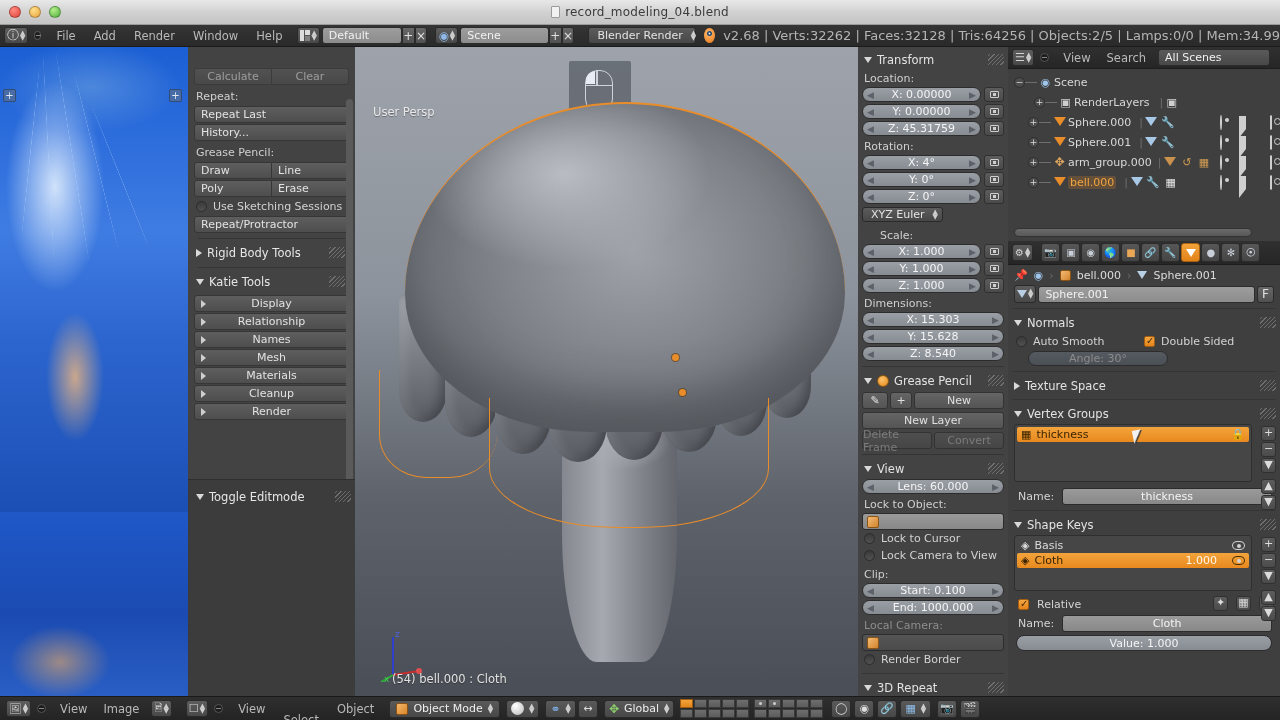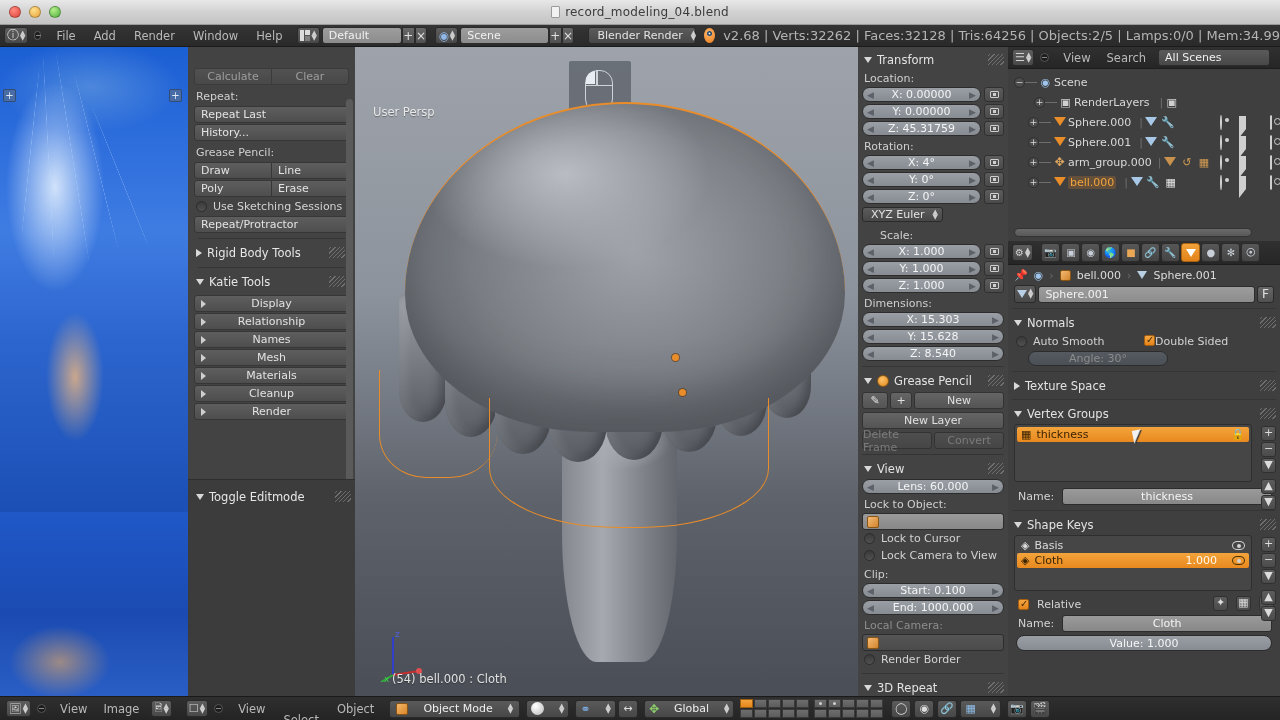--- a/index.html
+++ b/index.html
@@ -265,21 +265,21 @@
     display:flex;align-items:center;justify-content:center; }
   .lockgl{ width:9px;height:7px; border:1.3px solid #cfcfcf; border-radius:1px; position:relative; }
   .lockgl:after{ content:""; position:absolute; left:2px; top:1px; width:3px;height:3px; background:#cfcfcf; }
 
   
   #bottombar{ position:absolute; left:0; top:696px; width:1280px; height:24px;
     background:linear-gradient(to bottom,#2f2f2f,#242424); display:flex; align-items:center;
     border-top:1px solid #1a1a1a; overflow:hidden; }
   .bbseg{ display:flex; align-items:center; gap:0; height:24px; }
   .modebtn{
-    display:inline-flex; align-items:center; gap:15px; height:18px; padding:0 6px;
+    display:inline-flex; align-items:center; gap:5px; height:18px; padding:0 6px;
     background:linear-gradient(to bottom,#5a5a5a,#474747); border:1px solid #2a2a2a;
     border-radius:3px; color:#ededed; font-size:11px;
   }
   .cubeico{ width:12px;height:12px; background:linear-gradient(135deg,#f6b86a,#d9852a);
     border:1px solid #8c5414; border-radius:2px; }
   .layergrid{ display:inline-flex; gap:1px; margin-left:6px; }
   .lyrcell{ width:13px;height:9px; background:linear-gradient(to bottom,#6e6e6e,#5c5c5c); border:1px solid #3a3a3a; }
   .lyrcell.on{ background:linear-gradient(to bottom,#f3a43c,#e4851c); border-color:#9c5d11; }
   .lyrcell.dot:after{ content:""; display:block; width:3px;height:3px;border-radius:50%;background:#cfcfcf; margin:2px auto; }
   .ibtn{ width:20px;height:18px; display:inline-flex;align-items:center;justify-content:center;
@@ -842,21 +842,21 @@
   <div class="subhdr">
     <span class="tri down"></span>
     <span>Normals</span>
     <span class="grip"></span>
   </div>
   <div style="display:flex;padding:4px 8px 0 8px">
     <div style="flex:1;display:flex;align-items:center;gap:6px">
       <span class="radio"></span>
       <span>Auto Smooth</span>
     </div>
-    <div style="flex:1;display:flex;align-items:flex-start;">
+    <div style="flex:1;display:flex;align-items:center;gap:6px">
       <span class="ckbox on"></span>
       <span>Double Sided</span>
     </div>
   </div>
   <div style="padding:3px 8px 0 20px">
     <div class="numfield" style="color:#8c8c8c;background:linear-gradient(to bottom,#555a60,#4b5056);width:140px">
       <span>Angle: 30°</span>
     </div>
   </div>
 

